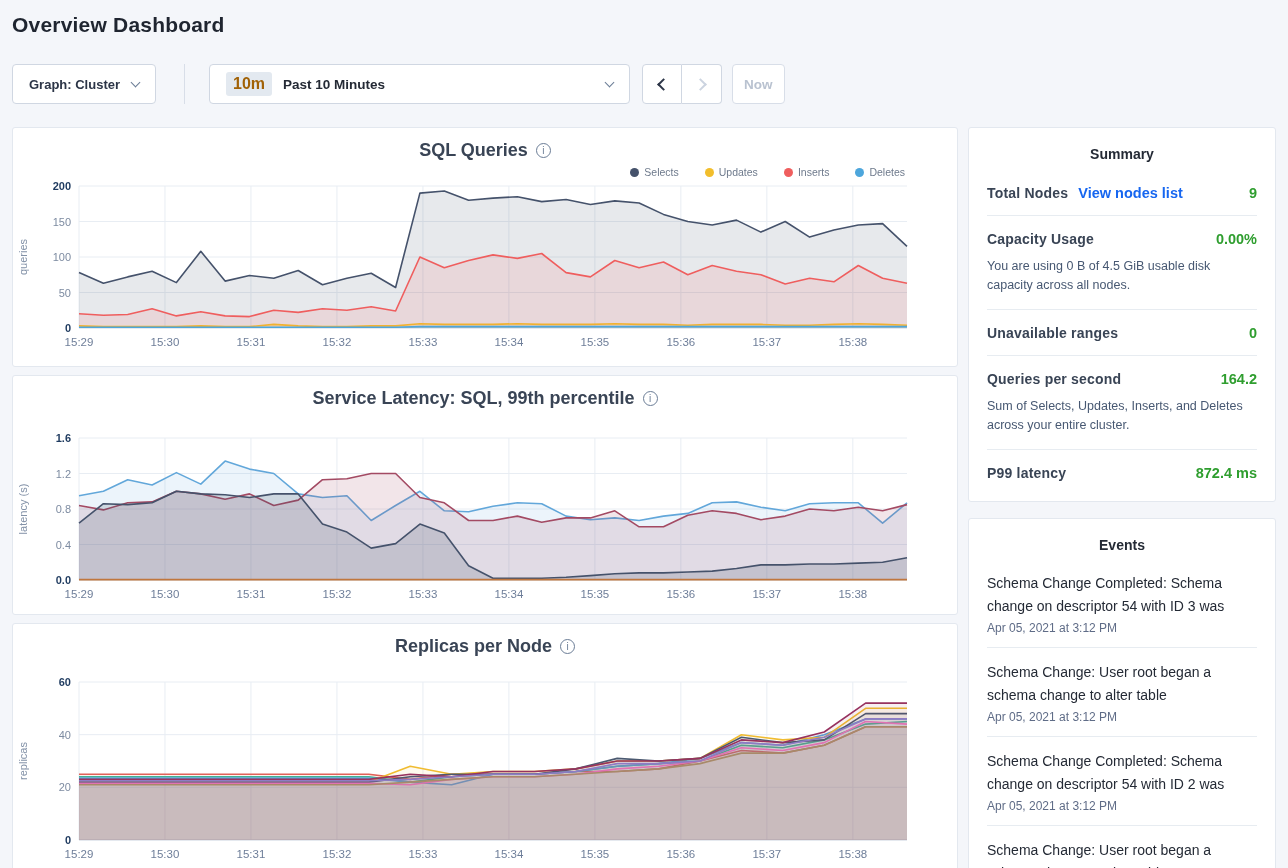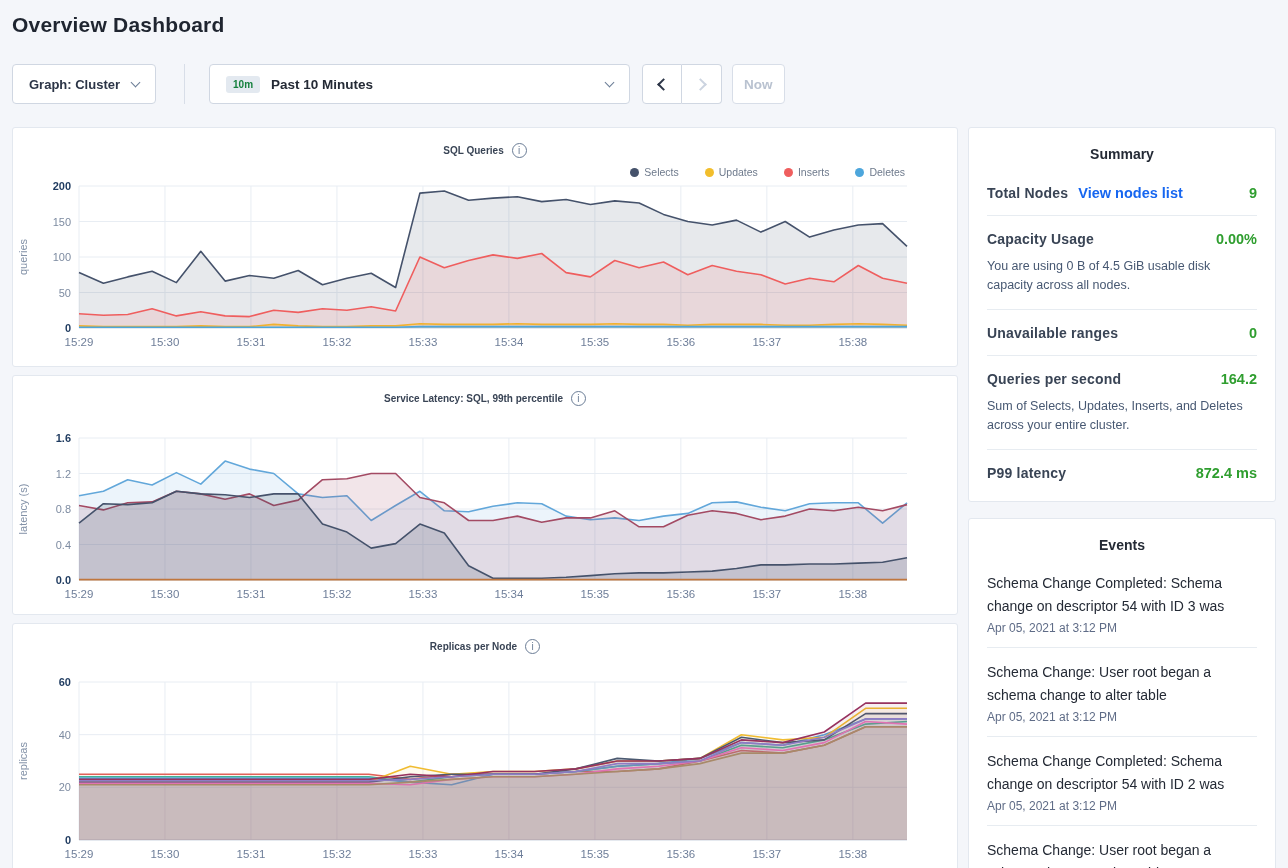--- a/index.html
+++ b/index.html
@@ -21,21 +21,21 @@
   }
   .dd .chev { margin-left:12px; }
   .chev {
     width:7px; height:7px; border-right:1.6px solid #6b7d96; border-bottom:1.6px solid #6b7d96;
     transform:rotate(45deg); margin-top:-4px; display:inline-block;
   }
   .dd2 { margin-left:24px; }
   .vdiv { width:1px; height:40px; background:#d8dee8; margin:0 24px 0 28px; }
   .timesel { width:421px; position:relative; }
   .timesel .chev { position:absolute; right:16px; top:18px; }
-  .badge { background:#e3e9f0; border-radius:3px; padding:3px 7px; font-size:10px; font-weight:700; color:#15803d; }
+  .badge { background:#e3e9f0; border-radius:3px; padding:3px 7px; font-size:16px; font-weight:700; color:#a16207; }
   .tlabel { font-weight:700; font-size:13.5px; color:#242a35; margin-left:11px; }
   .navgroup { display:flex; margin-left:12px; }
   .navbtn { width:40px; justify-content:center; padding:0; }
   .navbtn.prev { border-radius:4px 0 0 4px; }
   .navbtn.next { border-radius:0 4px 4px 0; border-left:none; }
   .arr { width:9px; height:9px; border-right:2.4px solid #2c3547; border-bottom:2.4px solid #2c3547; display:inline-block; }
   .arr.left  { transform:rotate(135deg); margin-left:3px; }
   .arr.right { transform:rotate(-45deg); margin-right:3px; border-color:#ccd4e0; }
   .nowbtn { margin-left:10px; color:#b9c2d0; font-size:13.5px; padding:0 11px; border-color:#d8dee8; }
 
@@ -43,21 +43,21 @@
   .main { display:flex; gap:10px; margin-top:23px; }
   .col-charts { width:946px; display:flex; flex-direction:column; gap:8px; }
   .col-side { flex:1; display:flex; flex-direction:column; gap:16px; }
   .panel { background:#fff; border:1px solid #e3e8ef; border-radius:3px; }
 
   .chart-panel { height:240px; padding-top:10px; }
   .chart-panel.c3 { height:252px; }
   .chart-head { display:flex; justify-content:center; align-items:center; gap:8px; height:24px; }
   .chart-head.mb22 { margin-bottom:22px; }
   .chart-head.mb18 { margin-bottom:18px; }
-  .chart-title { font-weight:700; font-size:10px; color:#394455; }
+  .chart-title { font-weight:700; font-size:18px; color:#394455; }
   .info-icon {
     width:15px; height:15px; border:1px solid #6b7d96; border-radius:50%;
     color:#6b7d96; font-size:10px; line-height:14px; text-align:center; cursor:pointer;
   }
   .legend { display:flex; justify-content:flex-end; gap:26px; padding:2px 52px 0 0; height:18px; }
   .lg-item { display:flex; align-items:center; gap:5px; font-size:10.5px; color:#6e7a8c; cursor:pointer; }
   .lg-dot { width:9px; height:9px; border-radius:50%; display:inline-block; }
   svg { display:block; font-family:"Liberation Sans",sans-serif; }
 
   

